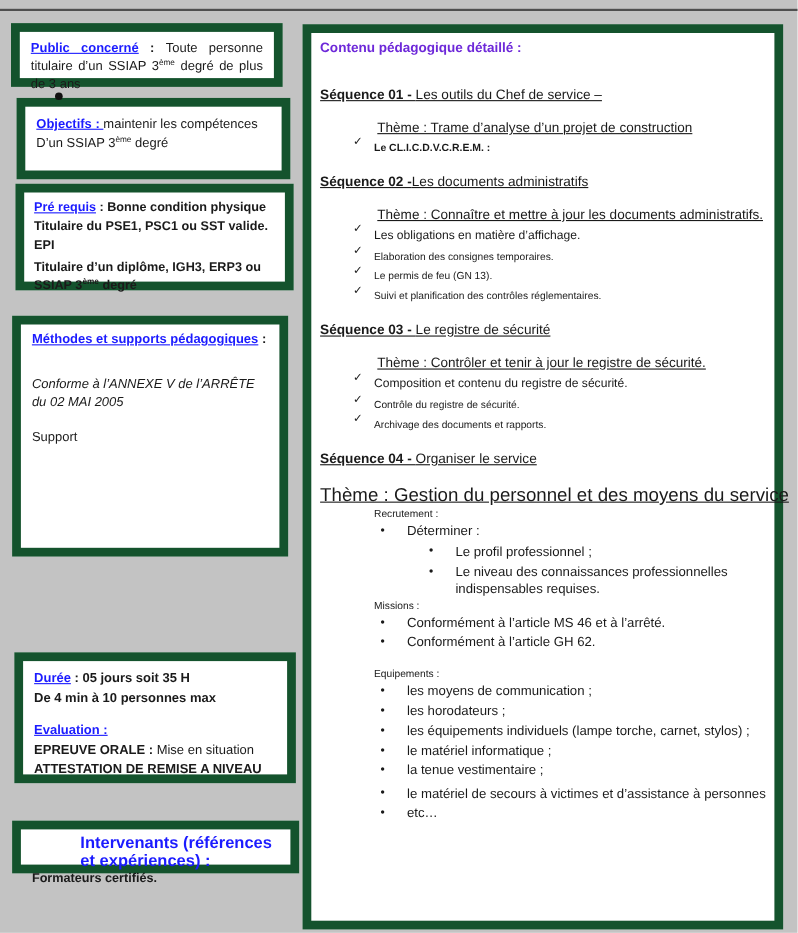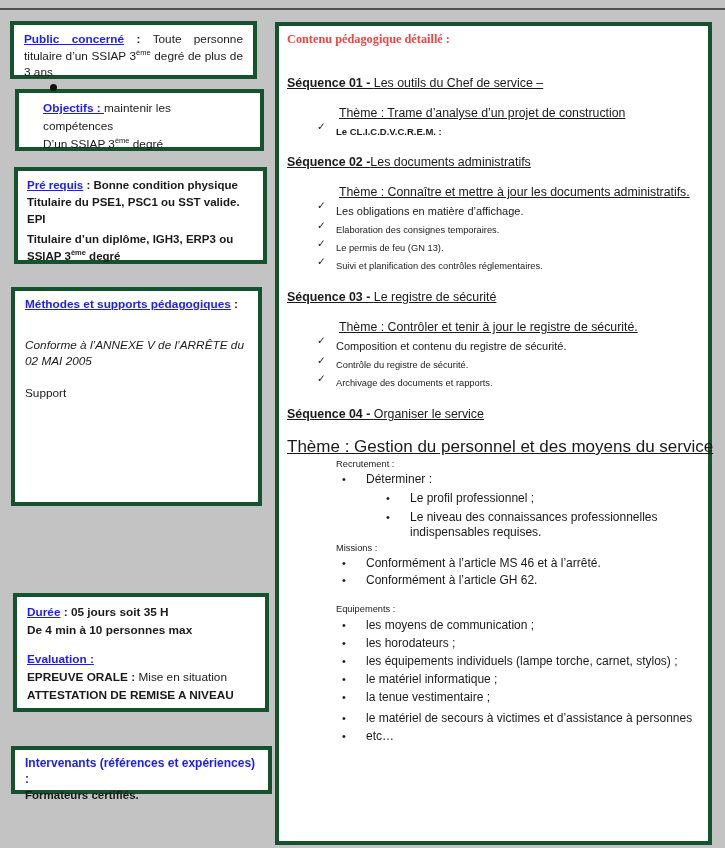--- a/index.html
+++ b/index.html
@@ -4,47 +4,47 @@
 <style>
   html,body{margin:0;padding:0;}
   body{
     width:725px;height:848px;position:relative;
     background:#c3c3c3;
     font-family:"Liberation Sans", sans-serif;
     color:#1a1a1a;
     -webkit-font-smoothing:antialiased;
   }
   .toprule{position:absolute;left:0;top:8px;width:725px;height:2px;background:#4f4f4f;}
-  .box{position:absolute;background:#fff;border:4px solid #14532d;box-sizing:border-box;}
+  .box{position:absolute;background:#fff;border:8px solid #14532d;box-sizing:border-box;}
   .blue{color:#1b1bff;}
   .b{font-weight:bold;}
   .u{text-decoration:underline;}
   .i{font-style:italic;}
   .sup{font-size:7.5px;vertical-align:super;line-height:0;}
 
   
   #box-public{left:10px;top:21px;width:247px;height:58px;padding:6px 10px;font-size:11.8px;line-height:16.5px;text-align:justify;}
   #anchor-dot{position:absolute;left:50px;top:84px;width:7px;height:7px;border-radius:50%;background:#111;z-index:3;}
-  #box-objectifs{left:15px;top:89px;width:249px;height:62px;padding:6px 24px;font-size:11.8px;line-height:18px;}
+  #box-objectifs{left:15px;top:89px;width:249px;height:74px;padding:6px 10px;font-size:11.8px;line-height:18px;}
   #box-prerequis{left:14px;top:167px;width:253px;height:97px;padding:6px 9px;font-size:11.5px;line-height:17px;font-weight:bold;}
   #box-prerequis .wrapline{margin-top:3px;}
   #box-methodes{left:11px;top:287px;width:251px;height:219px;padding:5px 10px;font-size:11.8px;line-height:17px;}
   #box-methodes .mi{margin-top:24px;line-height:16px;}
   #box-methodes .mp{margin-top:10px;}
   #box-methodes .ms{margin-top:16px;}
   #box-duree{left:13px;top:593px;width:256px;height:119px;padding:6px 10px;font-size:11.8px;line-height:18px;font-weight:bold;}
   #box-duree .evg{margin-top:11px;}
   #box-duree .reg{font-weight:normal;}
   #box-intervenants{left:11px;top:746px;width:261px;height:48px;padding:5px 10px;line-height:16px;}
-  #box-intervenants .il{font-size:12px;font-weight:bold;}
+  #box-intervenants .il{font-size:15px;font-weight:bold;margin-left:44px;}
   #box-intervenants .ib{font-size:11.5px;font-weight:bold;}
 
   
   #panel{left:275px;top:22px;width:437px;height:823px;padding:6px 8px;}
-  .ptitle{font-size:12.3px;font-weight:bold;color:#ef4444;font-family:Liberation Serif, serif;}
+  .ptitle{font-size:12.3px;font-weight:bold;color:#6d28d9;}
   .seq{font-size:12.4px;margin-top:18px;}
   .seq.first{margin-top:29px;}
   .seq .sn{font-weight:bold;}
   .theme{margin:16px 0 0 52px;font-size:12.3px;text-decoration:underline;white-space:nowrap;}
   .theme-left{margin:16px 0 0 0;font-size:17px;text-decoration:underline;white-space:nowrap;}
   .crow{display:flex;align-items:flex-start;margin:6px 0 0 30px;}
   .crow .check{width:19px;flex:none;font-size:10.5px;line-height:10px;transform:translateY(-5px);color:#222;}
   .it-med{font-size:11px;line-height:13px;}
   .it-sm{font-size:9.3px;line-height:11px;}
   .it-clic{font-size:9.5px;line-height:11px;font-weight:600;}

